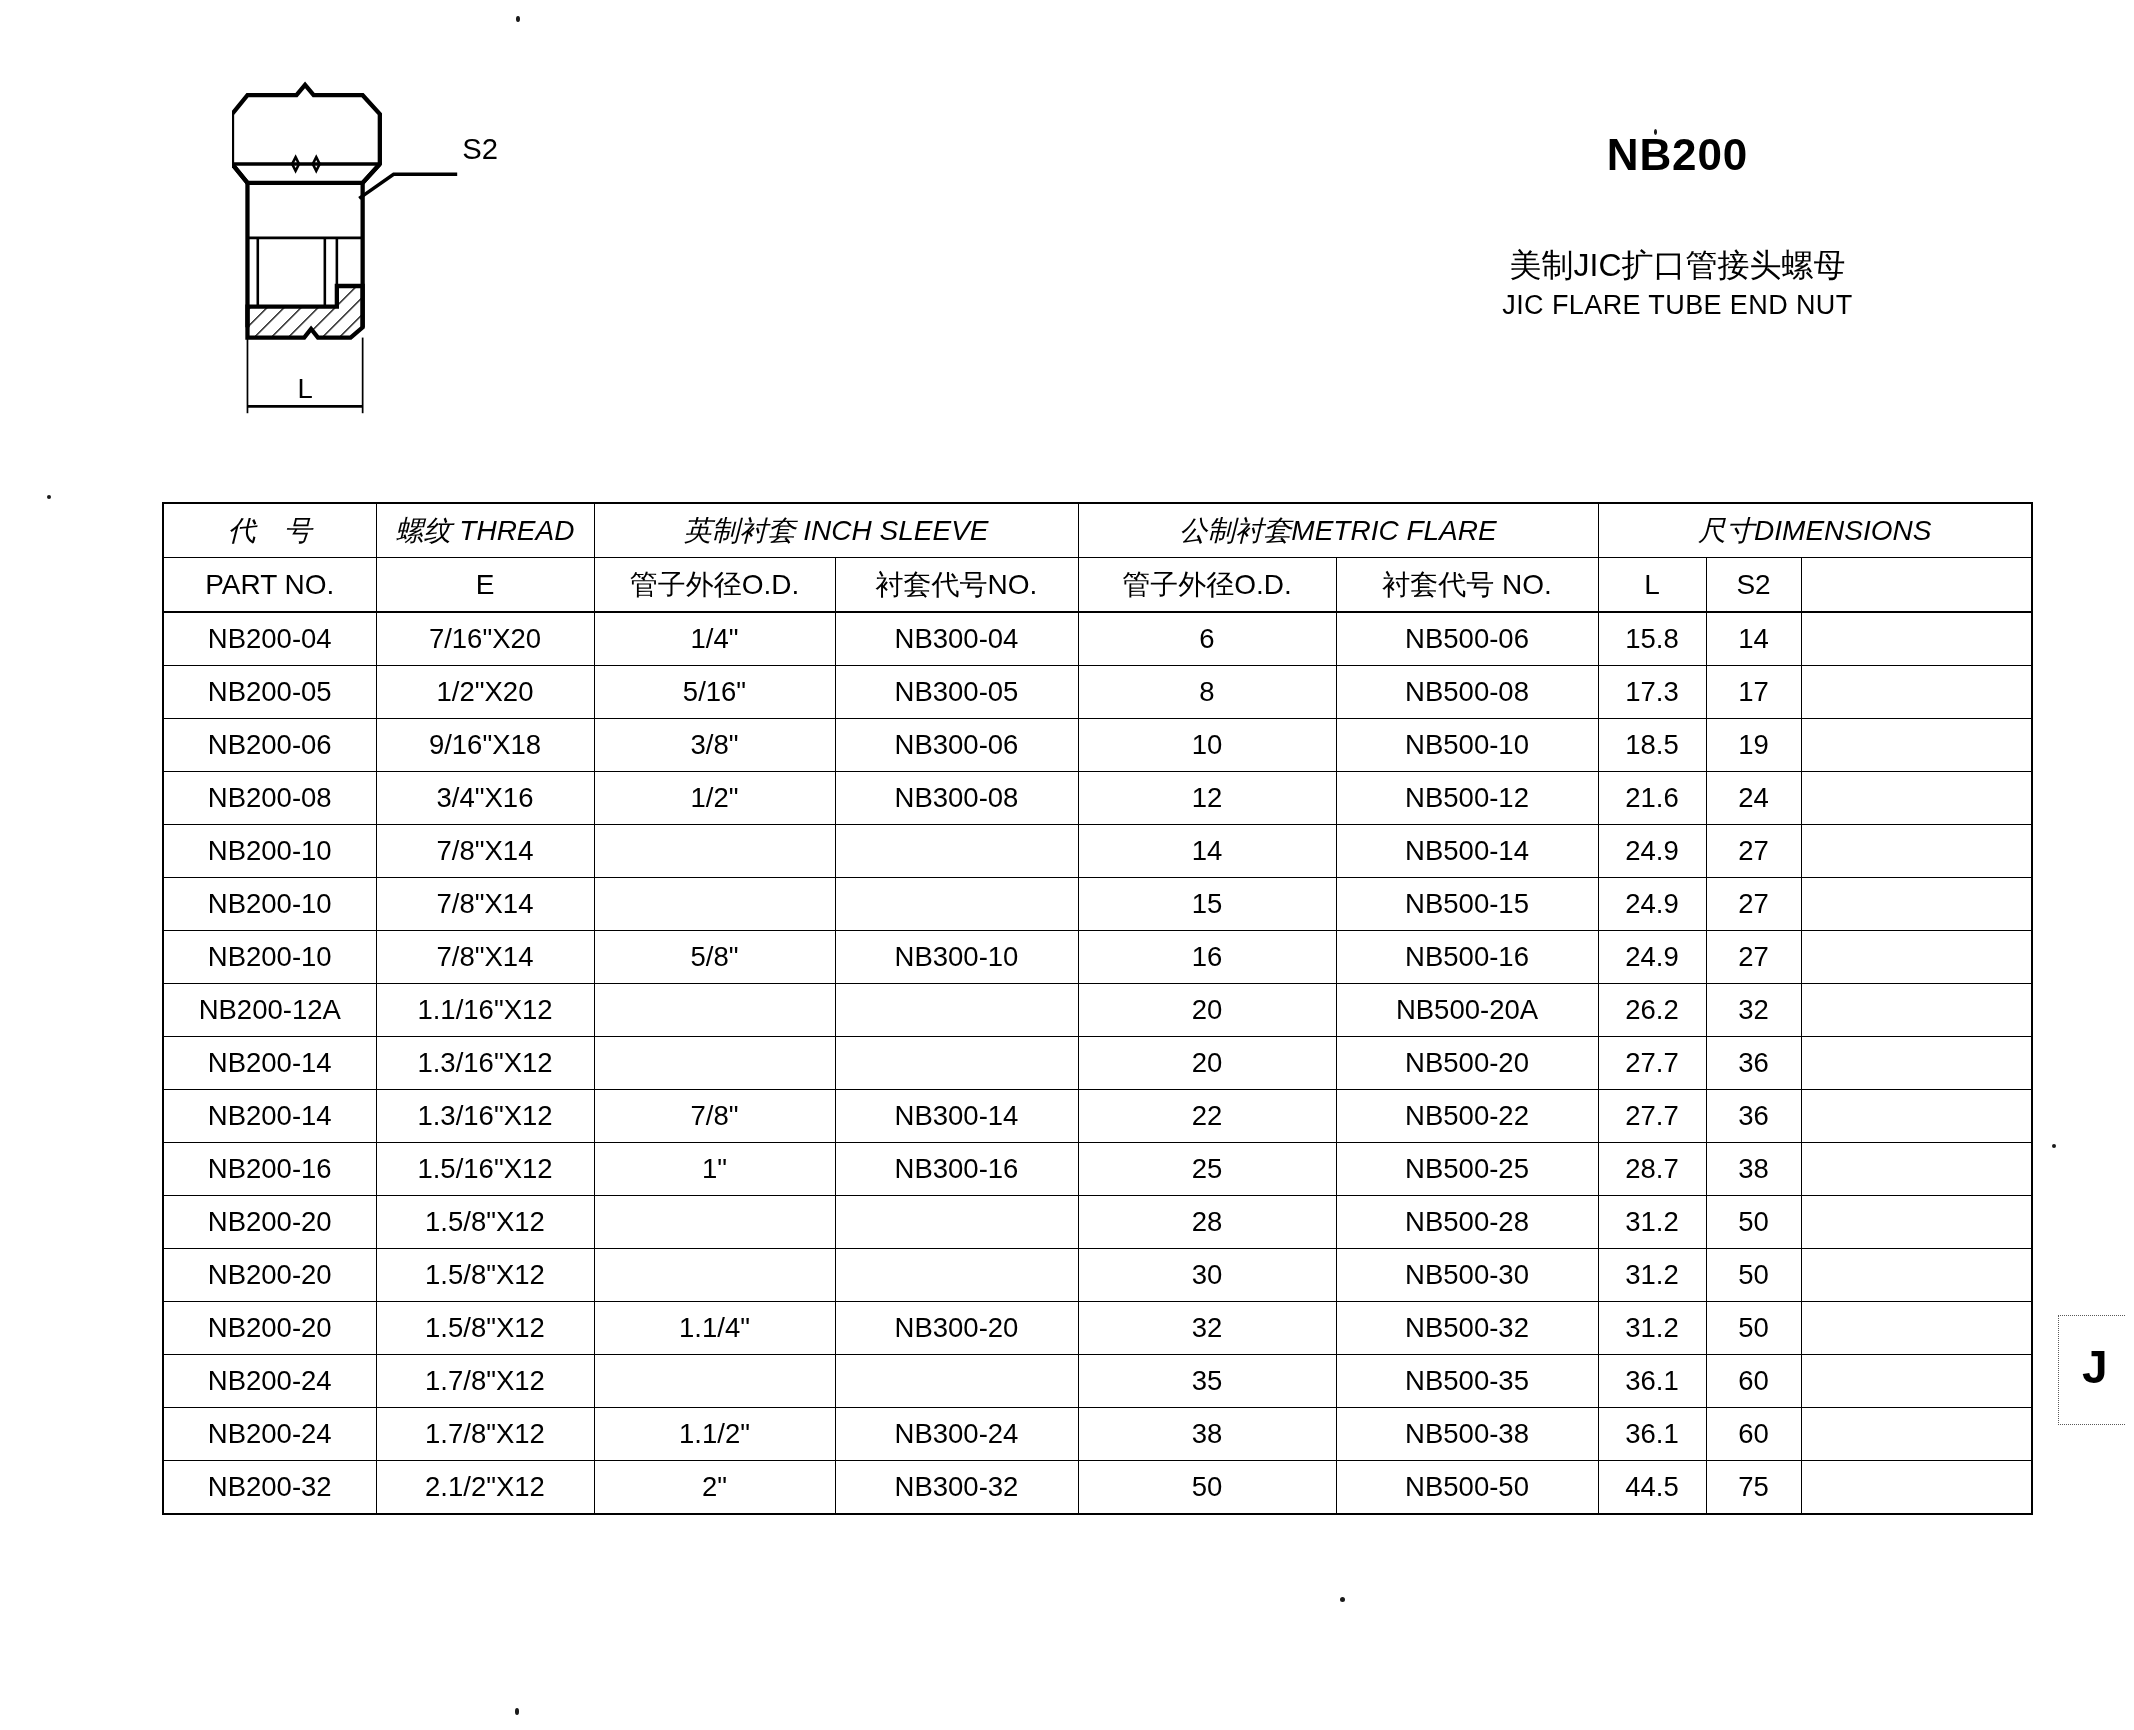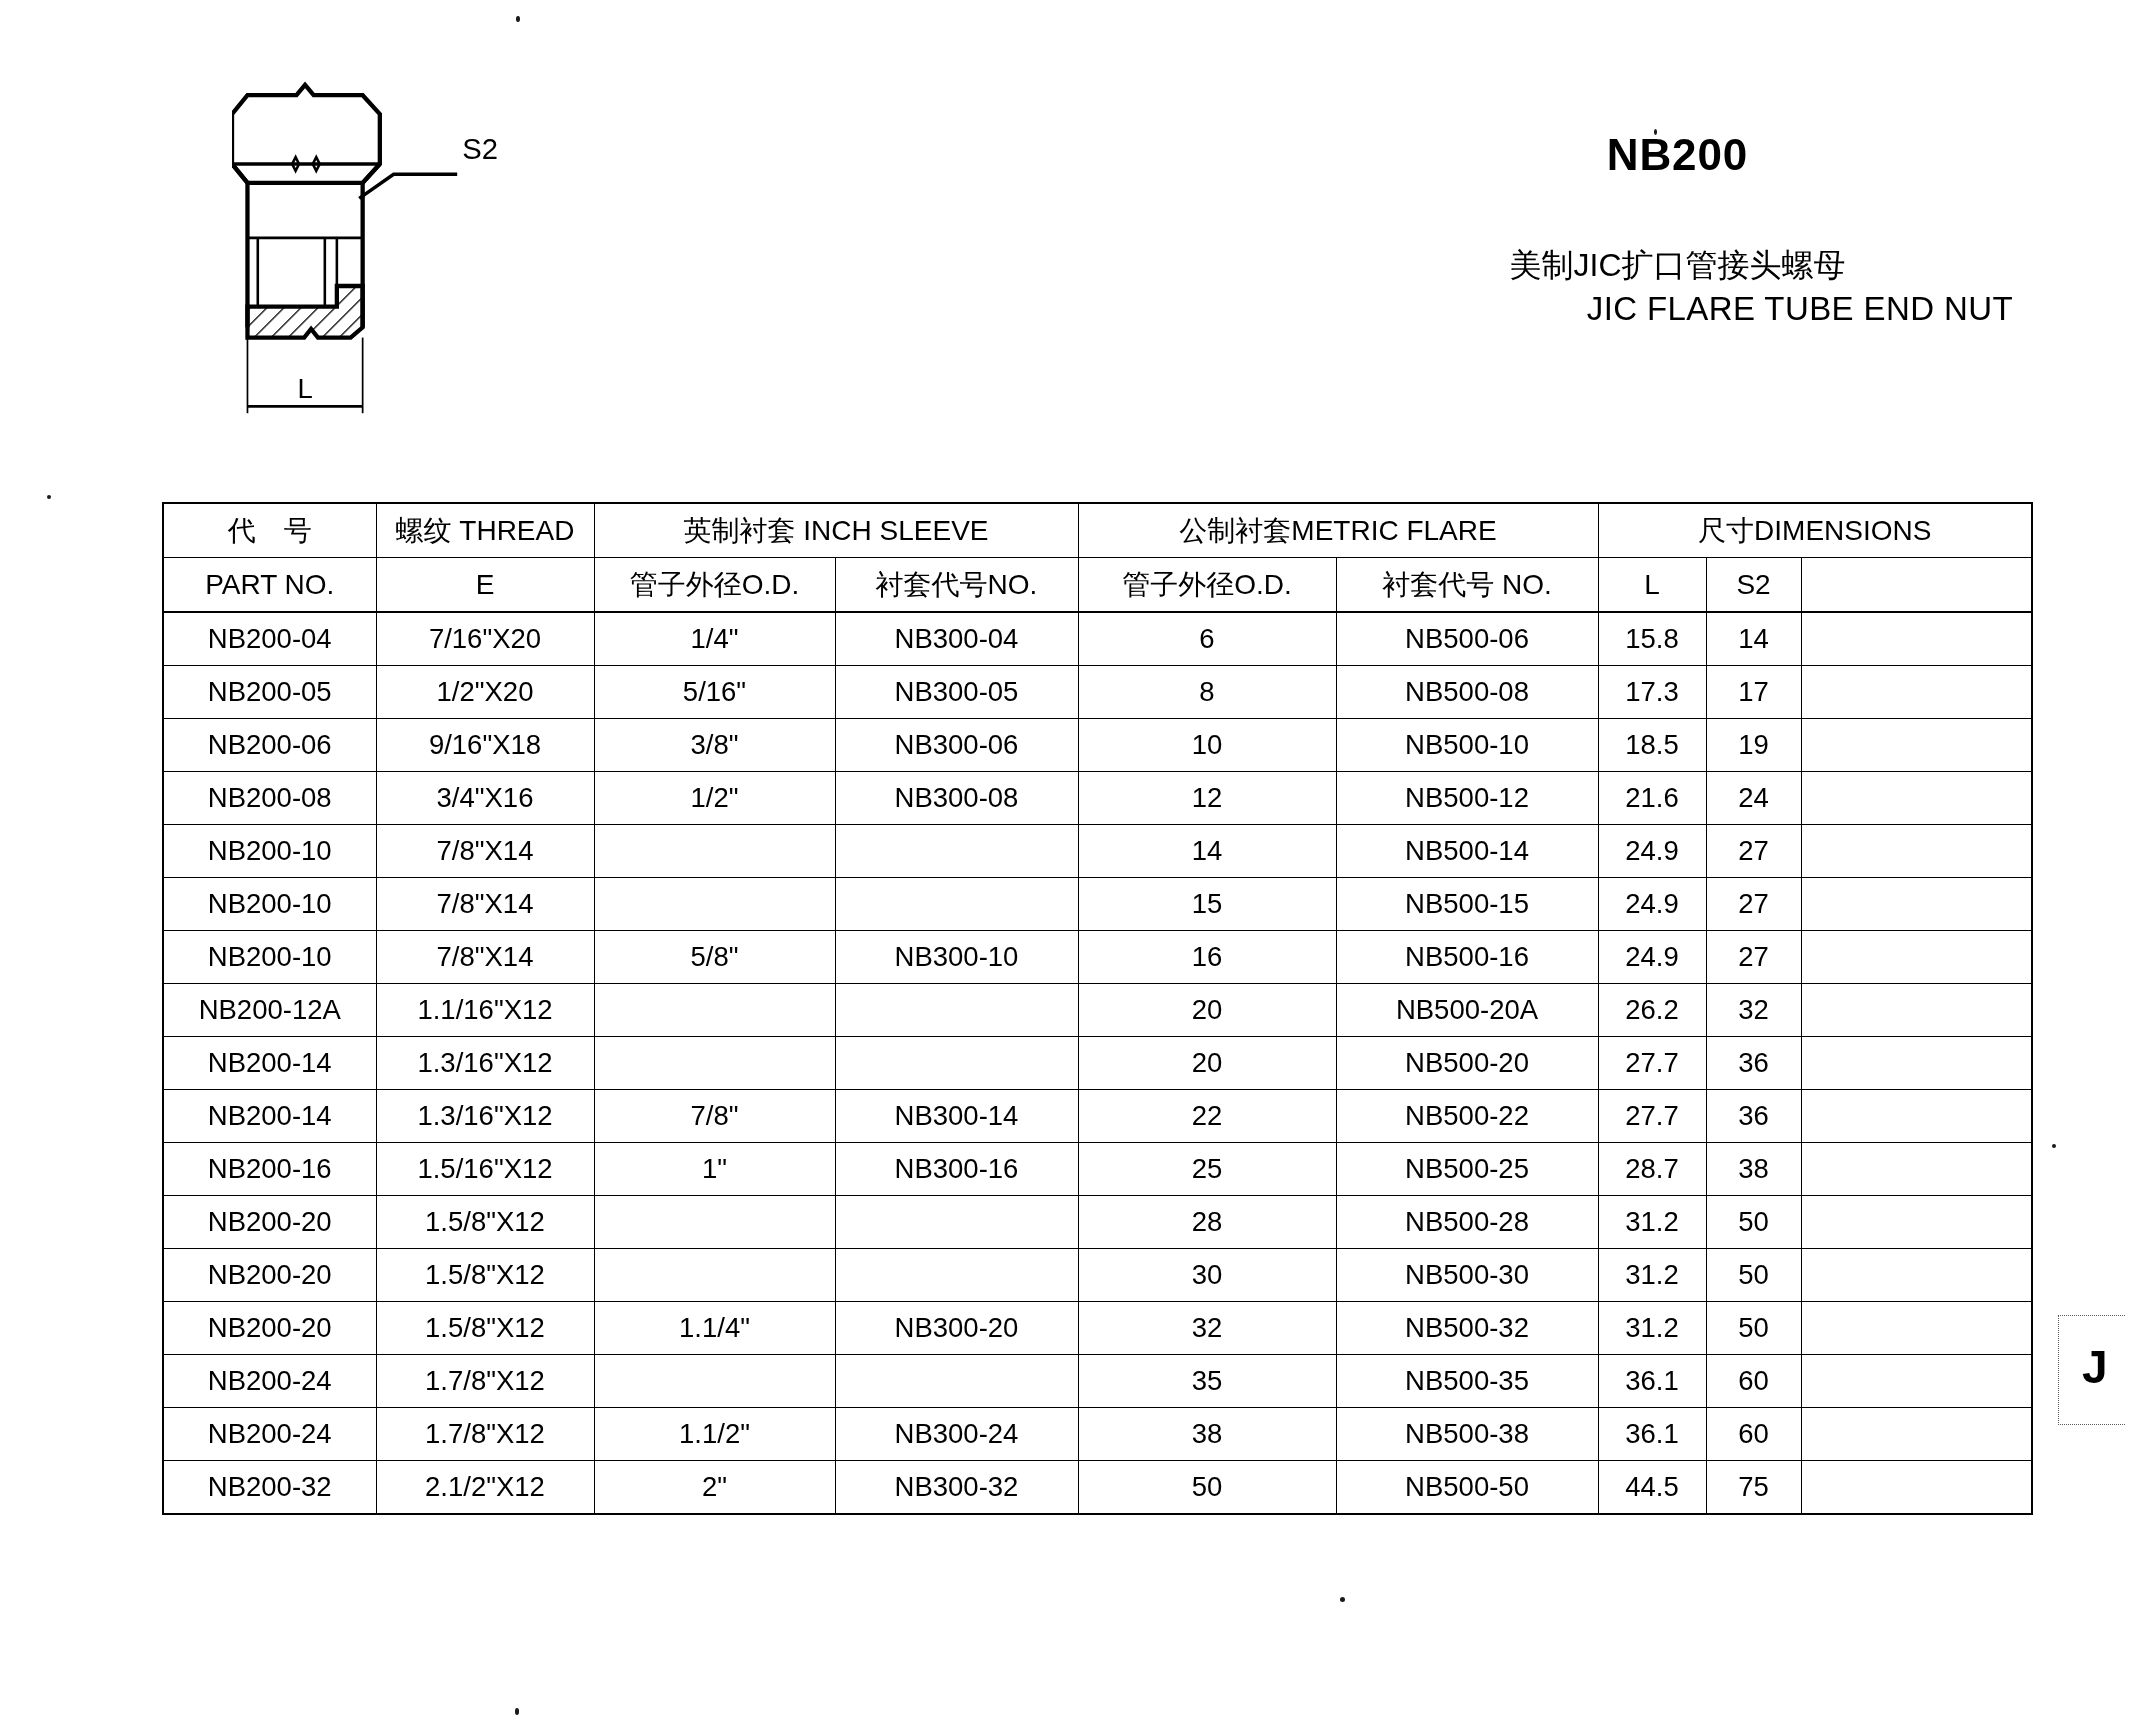--- a/index.html
+++ b/index.html
@@ -48,25 +48,24 @@
     line-height: 1;
     margin-bottom: 67px;
   }
   #subtitle-cn {
     font-size: 32px;
     line-height: 1.35;
     letter-spacing: 0px;
     white-space: nowrap;
   }
   #subtitle-en {
-    font-size: 33px;
+    font-size: 27px;
     line-height: 1.35;
     letter-spacing: 0.4px;
     white-space: nowrap;
-    text-align: right;
   }
 
   
   #spec-table-wrap {
     position: absolute;
     left: 162px;
     top: 502px;
     width: 1869px;
   }
   table.spec {
@@ -87,21 +86,21 @@
     white-space: nowrap;
   }
   table.spec tbody td {
     font-size: 27.5px;
     height: 52px;
     white-space: nowrap;
   }
   table.spec {
     border: 2.6px solid #000;
   }
-  .outer-top td { border-top: 2.6px solid #000; }
+  .outer-top td { border-top: 2.6px solid #000; font-style: italic; }
   .hdr-group { letter-spacing: 0px; }
   .hdr-sub { letter-spacing: 0px; }
   .col-part  { width: 213px; }
   .col-thread{ width: 218px; }
   .col-iod   { width: 241px; }
   .col-isl   { width: 243px; }
   .col-mod   { width: 258px; }
   .col-msl   { width: 262px; }
   .col-l     { width: 108px; }
   .col-s2    { width: 95px; }

